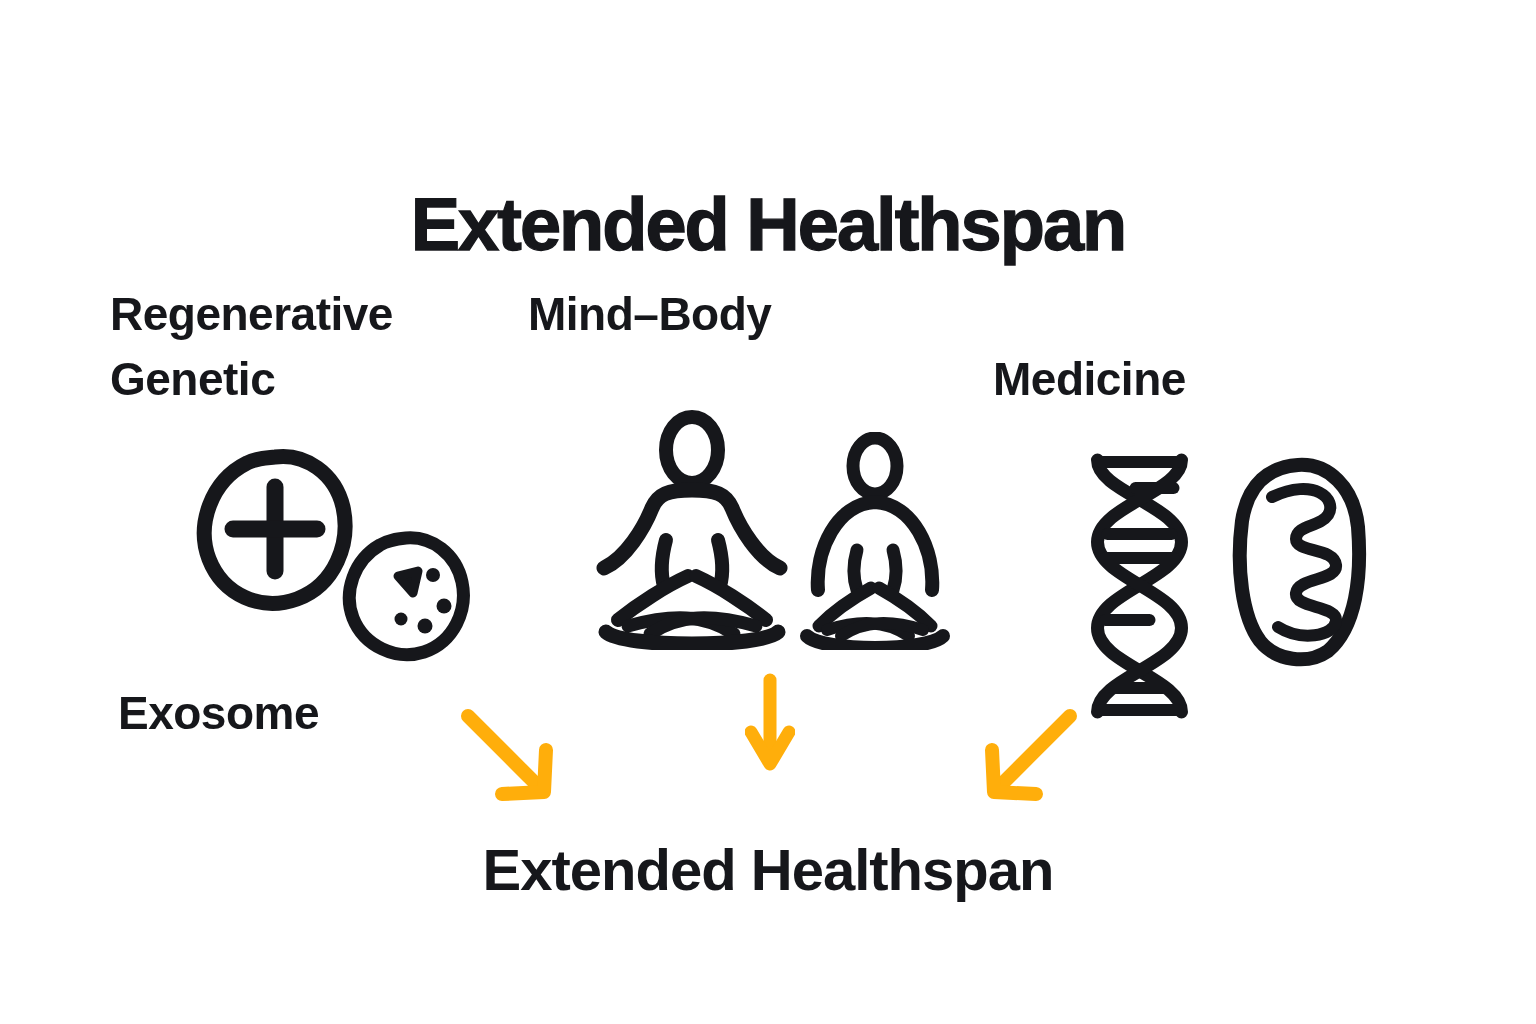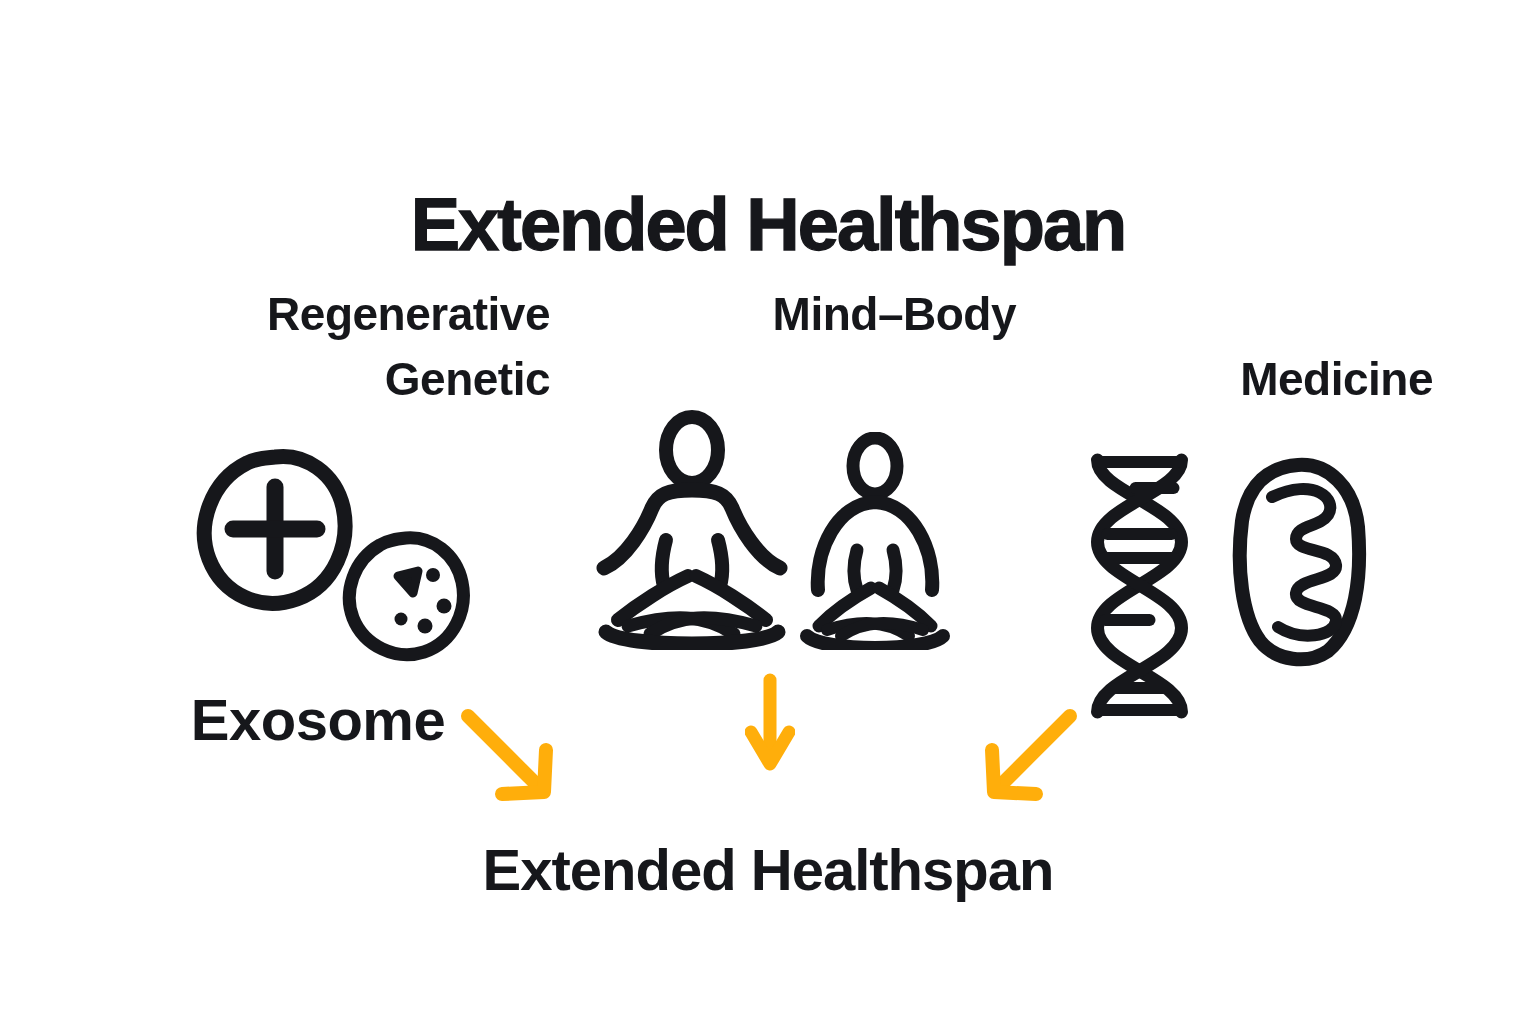--- a/index.html
+++ b/index.html
@@ -17,43 +17,42 @@
     position: absolute; left: 0; right: 0; top: 138px;
     text-align: center;
     font-size: 74px; font-weight: 700;
     letter-spacing: -2px;
     -webkit-text-stroke: 1.3px currentColor;
     line-height: 1;
   }
 
   .col-header {
     position: absolute; top: 282px; width: 440px;
-    text-align: right;
+    text-align: left;
     font-size: 46px; font-weight: 700;
     letter-spacing: -0.5px;
     line-height: 1.42;
   }
   .col-header.c1 { left: 110px; }
-  .col-header.c2 { left: 576px; }
+  .col-header.c2 { left: 528px; }
   .col-header.c3 { left: 993px; }
 
   .icon { position: absolute; color: var(--ink, #16171b); }
   .icon svg { display: block; width: 100%; height: 100%; }
 
   .icon-plus-circle  { left: 193px; top: 447px; width: 164px; height: 170px; }
   .icon-exosome      { left: 340px; top: 530px; width: 132px; height: 134px; }
   .icon-med-left     { left: 592px; top: 410px; width: 200px; height: 240px; }
   .icon-med-right    { left: 795px; top: 432px; width: 160px; height: 218px; }
   .icon-dna          { left: 1082px; top: 450px; width: 115px; height: 272px; }
   .icon-mito         { left: 1228px; top: 455px; width: 140px; height: 212px; }
 
   .exosome-caption {
     position: absolute; left: 118px; top: 686px; width: 400px;
-    text-align: center;
-    font-size: 58px; font-weight: 700;
+    font-size: 46px; font-weight: 700;
     letter-spacing: -0.5px;
   }
 
   .arrow { position: absolute; color: var(--arrow, #ffae0b); }
   .arrow svg { display: block; width: 100%; height: 100%; }
   .arrow-left   { left: 458px; top: 708px; width: 118px; height: 112px; }
   .arrow-middle { left: 745px; top: 672px; width: 50px;  height: 118px; }
   .arrow-right  { left: 962px; top: 708px; width: 118px; height: 112px; }
 
   .result-label {

